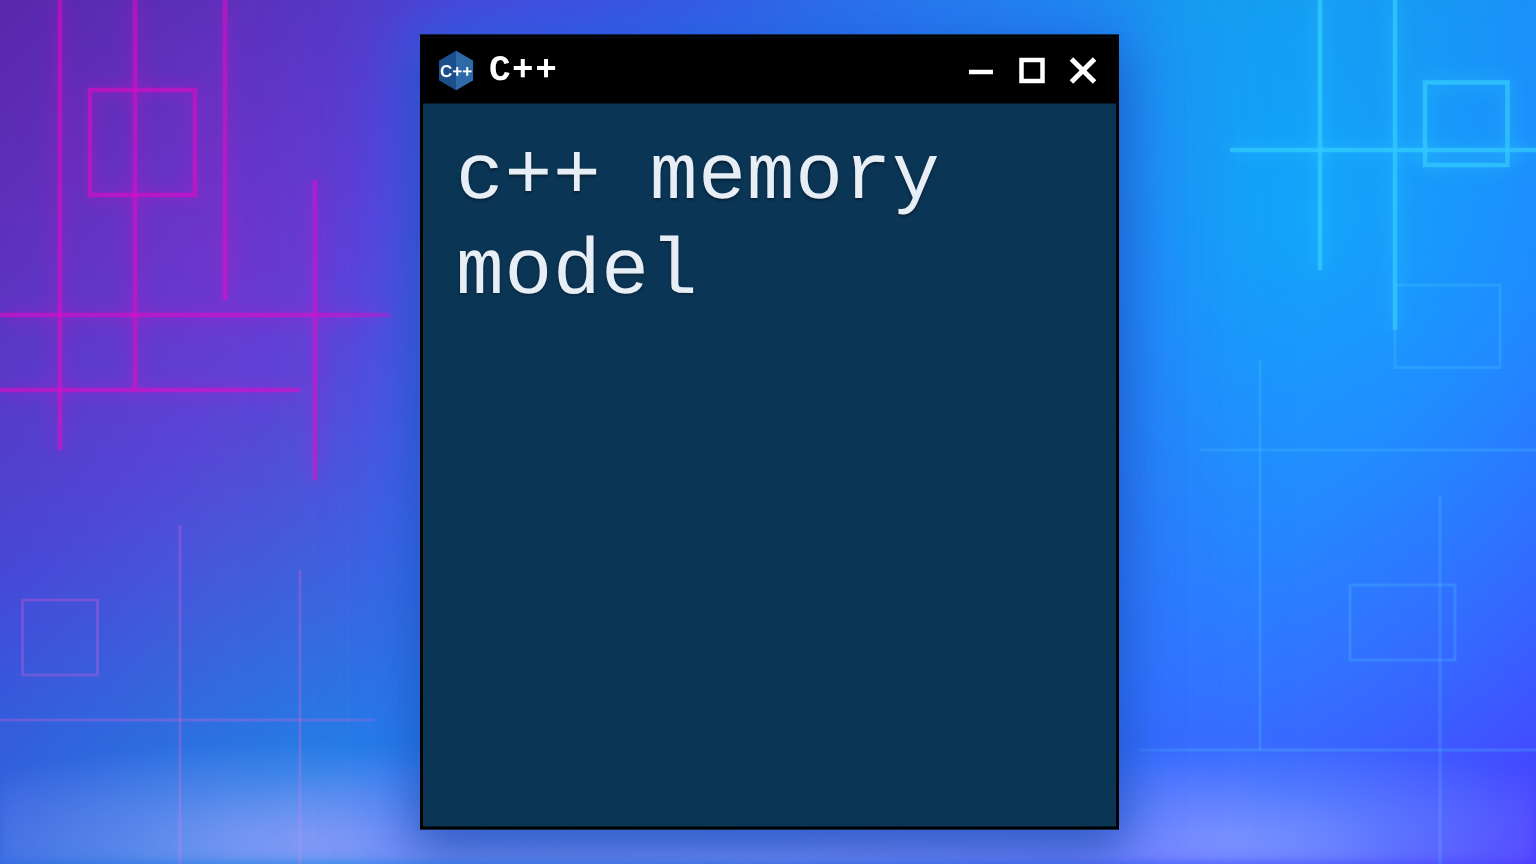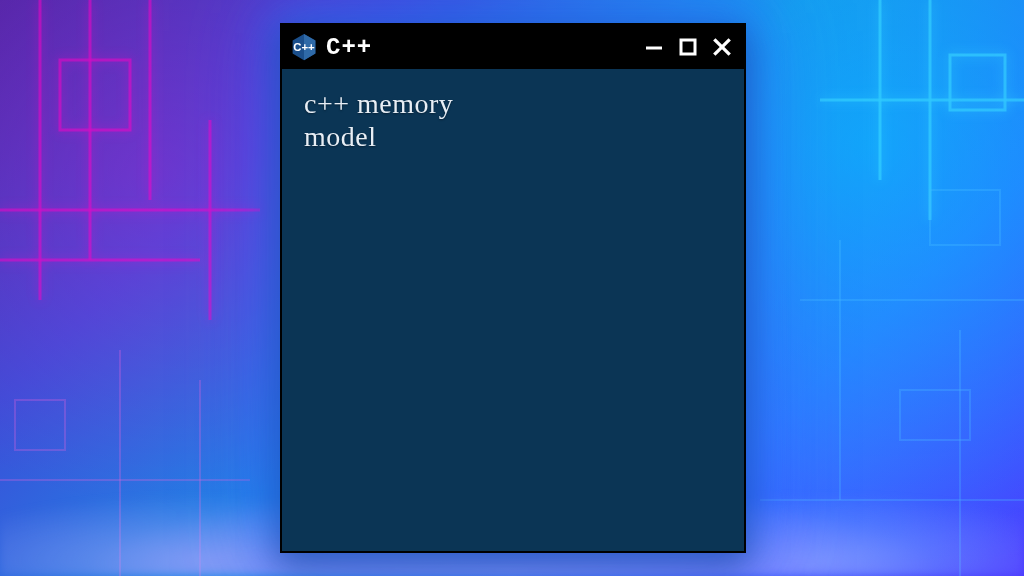--- a/index.html
+++ b/index.html
@@ -80,23 +80,23 @@
     .ctrl {
       width: 24px; height: 24px;
       display:flex; align-items:center; justify-content:center;
       cursor: pointer;
     }
     .ctrl svg { stroke:#fff; stroke-width:3; fill:none; }
 
     .content {
       padding: 18px 22px;
       color: #e8eef5;
-      font-size: 28px;
+      font-size: 53px;
       line-height: 1.18;
-      font-family: Liberation Serif, serif;
+      font-family: Liberation Mono, monospace;
       letter-spacing: 0.5px;
       white-space: pre-line;
       text-shadow: 0 1px 2px rgba(0,0,0,0.4);
     }
   </style>
 </head>
 <body>
 
 <div class="bg"></div>
 

